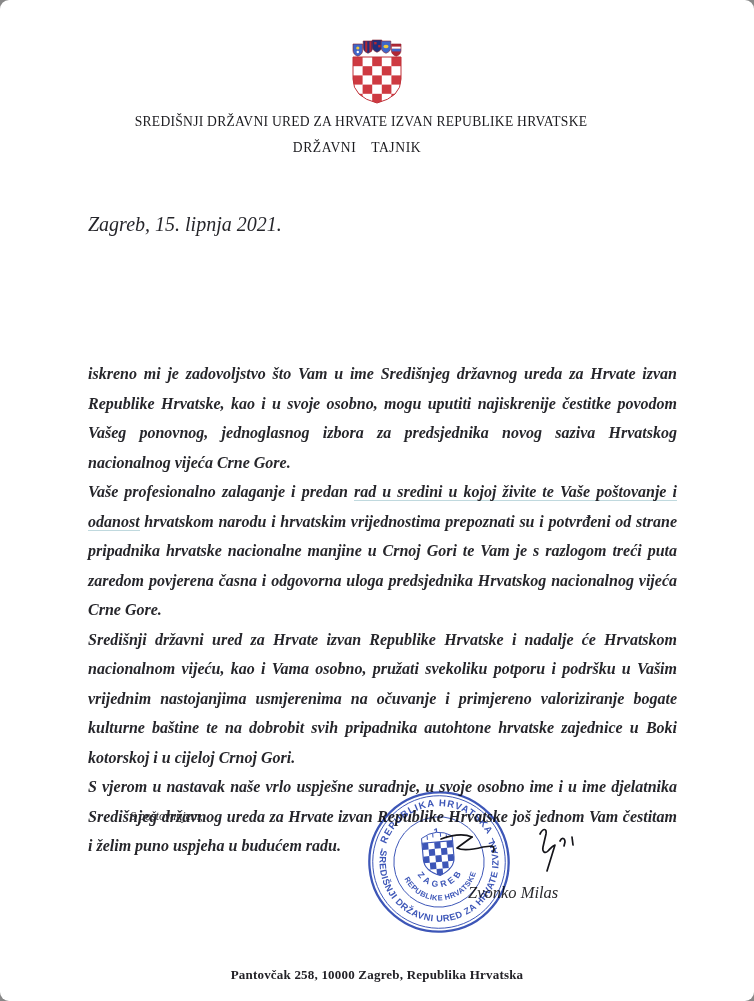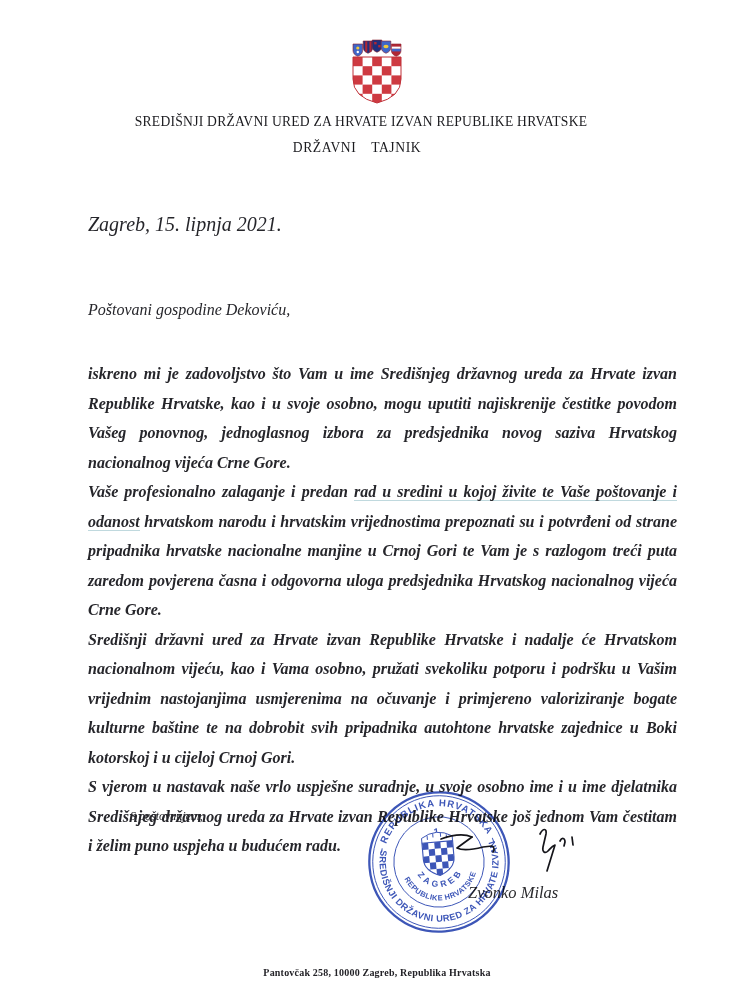--- a/index.html
+++ b/index.html
@@ -1,19 +1,19 @@
 <!DOCTYPE html>
 <html><head>
 <meta charset="utf-8">
 <style>
   html,body{margin:0;padding:0;background:#888;}
   .page{
     position:relative;width:754px;height:1001px;background:#ffffff;
     margin:0 auto;overflow:hidden;
-    font-family:"Liberation Serif", serif;color:#26262b;
+    font-family:"Liberation Serif", serif;color:#26262b;border-radius:9px;
   }
   .coa{position:absolute;left:344px;top:37px;width:66px;height:70px;}
   .org-name{
     position:absolute;top:114px;left:0;width:754px;text-align:center;
     transform:translateX(-16px);
     font-size:13.6px;letter-spacing:0.25px;color:#1b1b1f;
   }
   .org-title{
     position:absolute;top:140px;left:0;width:754px;text-align:center;
     transform:translateX(-20px);
@@ -31,21 +31,21 @@
   .closing{position:absolute;left:88px;top:809px;font-size:12px;margin-left:42px;}
   .stamp{
     position:absolute;left:366px;top:789px;width:146px;height:146px;
     mix-blend-mode:multiply;opacity:0.93;transform:rotate(-5deg);z-index:3;
   }
   .stamp text{font-family:"Liberation Sans", sans-serif;font-weight:bold;}
   .signature{position:absolute;left:437px;top:822px;width:150px;height:56px;z-index:4;}
   .signer{position:absolute;left:468px;top:883px;font-size:16.5px;color:#2b2b2e;z-index:2;}
   .footer{
     position:absolute;left:0;top:967px;width:754px;text-align:center;
-    font-size:10px;font-weight:bold;color:#232227;letter-spacing:0.2px;
+    font-size:13px;font-weight:bold;color:#232227;letter-spacing:0.2px;
   }
 </style>
 </head>
 <body>
 
 <div class="page">
 
   <div class="coa">
     <svg width="66" height="70" viewBox="0 0 64 70">
       <defs>
@@ -101,21 +101,20 @@
       </g>
       <path d="M8,20 H56 V42 Q56,60 32,66 Q8,60 8,42 Z" fill="none" stroke="#c03038" stroke-width="1"></path>
     </svg>
   </div>
 
   <div class="org-name">SREDIŠNJI DRŽAVNI URED ZA HRVATE IZVAN REPUBLIKE HRVATSKE</div>
   <div class="org-title">DRŽAVNI TAJNIK</div>
 
   <div class="dateline it">Zagreb, 15. lipnja 2021.</div>
 
-  <div class="salutation it">Poštovani gospodine Dekoviću,</div>
 
   <div class="body-text">
     <p>iskreno mi je zadovoljstvo što Vam u ime Središnjeg državnog ureda za Hrvate izvan Republike Hrvatske, kao i u svoje osobno, mogu uputiti najiskrenije čestitke povodom Vašeg ponovnog, jednoglasnog izbora za predsjednika novog saziva Hrvatskog nacionalnog vijeća Crne Gore.</p>
     <p><span>Vaše profesionalno zalaganje i predan </span><span class="u-faint">rad u sredini u kojoj živite te Vaše poštovanje i odanost</span><span> hrvatskom narodu i hrvatskim vrijednostima prepoznati su i potvrđeni od strane pripadnika hrvatske nacionalne manjine u Crnoj Gori te Vam je s razlogom treći puta zaredom povjerena časna i odgovorna uloga predsjednika Hrvatskog nacionalnog vijeća Crne Gore.</span></p>
     <p>Središnji državni ured za Hrvate izvan Republike Hrvatske i nadalje će Hrvatskom nacionalnom vijeću, kao i Vama osobno, pružati svekoliku potporu i podršku u Vašim vrijednim nastojanjima usmjerenima na očuvanje i primjereno valoriziranje bogate kulturne baštine te na dobrobit svih pripadnika autohtone hrvatske zajednice u Boki kotorskoj i u cijeloj Crnoj Gori.</p>
     <p>S vjerom u nastavak naše vrlo uspješne suradnje, u svoje osobno ime i u ime djelatnika Središnjeg državnog ureda za Hrvate izvan Republike Hrvatske još jednom Vam čestitam i želim puno uspjeha u budućem radu.</p>
   </div>
 
   <div class="closing it">S poštovanjem,</div>
 

